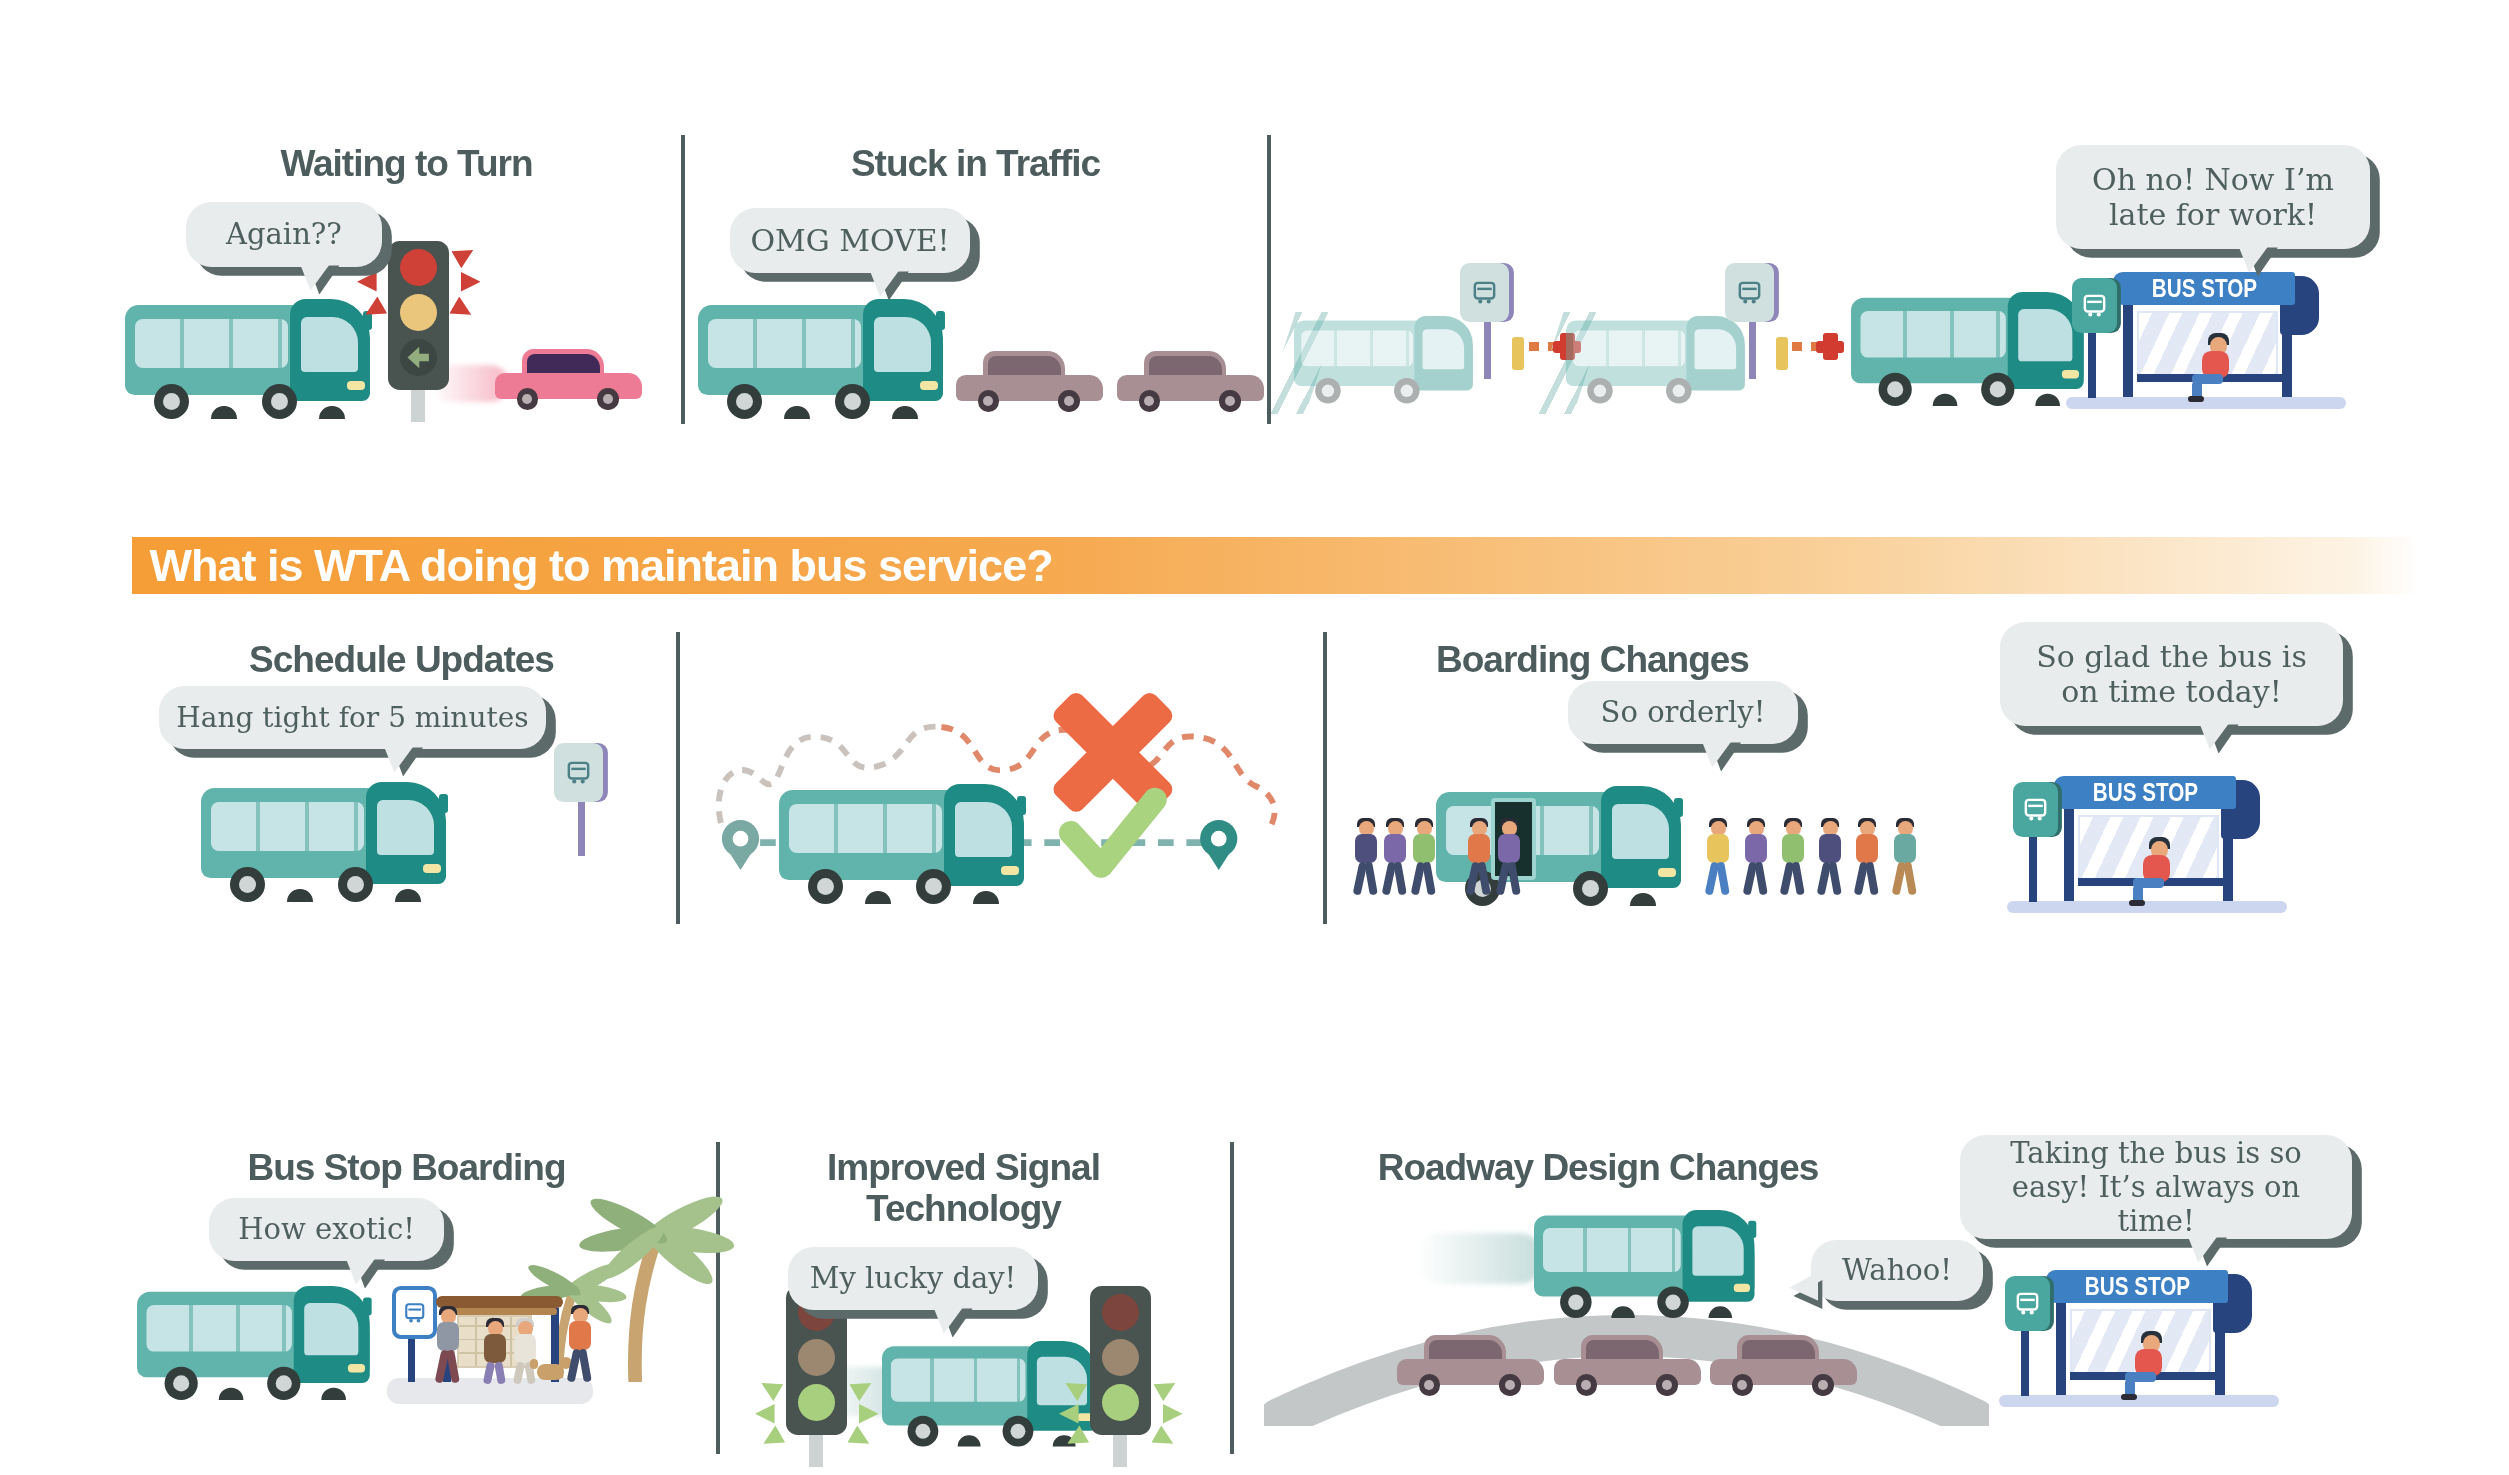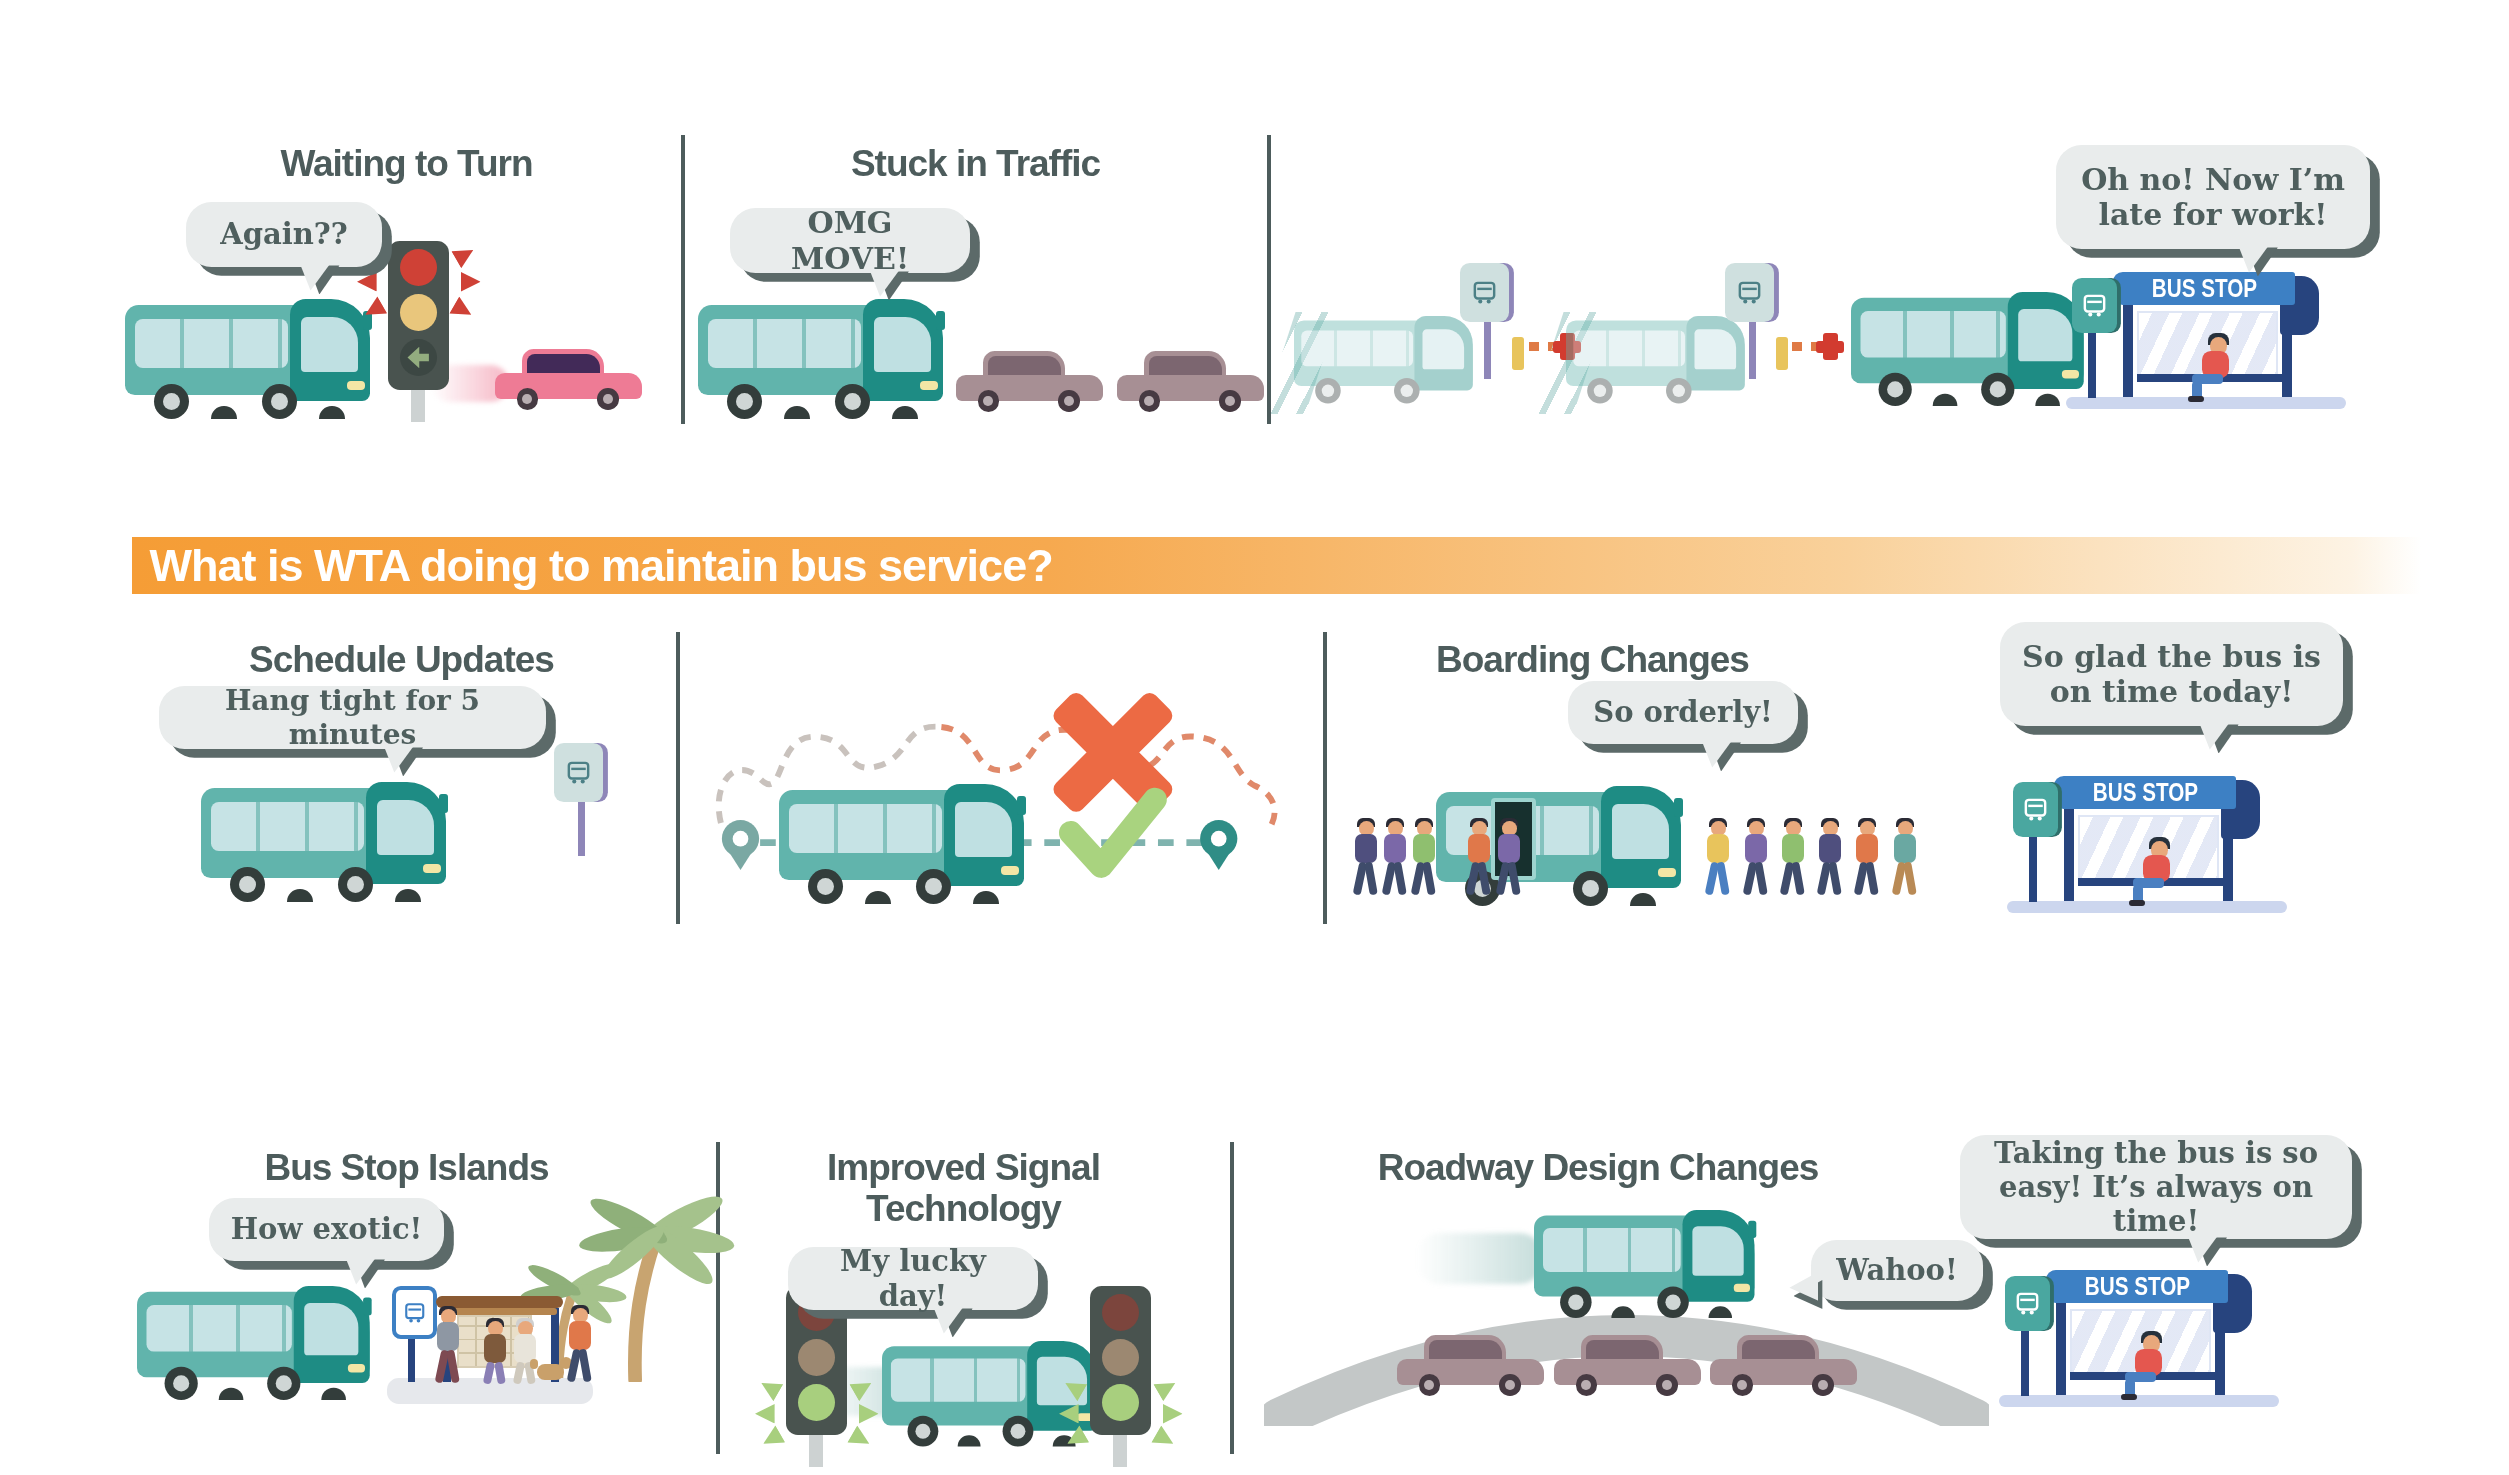--- a/index.html
+++ b/index.html
@@ -12,21 +12,21 @@
   .band.red{background:linear-gradient(90deg,#d23a2e 0%,#d8473b 35%,#e8948a 70%,#fdf4f2 97%,#fff 100%)}
   .band.orange{background:linear-gradient(90deg,#f59d36 0%,#f6a94f 40%,#f9d19b 75%,#fdf3e4 97%,#fff 100%)}
   .band.green{background:linear-gradient(90deg,#3fa446 0%,#52ac55 40%,#a8d2a6 80%,#eef7ee 97%,#fff 100%)}
   
   .ptitle{position:absolute;font-size:37px;font-weight:bold;color:#4d5c5c;text-align:center;
           letter-spacing:-1px;line-height:1.12}
   .vline{position:absolute;width:3.9px;background:#4d5c5c}
   
   .bubble{position:absolute;background:#e9ecec;color:#4f5f5e;border-radius:25.5px;
           box-shadow:9.8px 8.8px 0 #5c6a69;display:flex;align-items:center;justify-content:center;
-          text-align:center;font-family:"DejaVu Serif",serif;font-weight:bold;font-size:29px;
+          text-align:center;font-family:"DejaVu Serif",serif;font-weight:normal;font-size:29px;
           line-height:1.18;padding:7.8px 15.7px;box-sizing:border-box;z-index:6}
   .bubble::before{content:"";position:absolute;bottom:-27.4px;left:58%;width:31px;height:29px;
           background:#5c6a69;clip-path:polygon(0 0,100% 0,35% 100%);transform:translateX(8.8px)}
   .bubble::after{content:"";position:absolute;bottom:-23.5px;left:58%;width:31px;height:27.4px;
           background:#e9ecec;clip-path:polygon(0 0,100% 0,35% 100%)}
   .bubble.tleft::before{left:-23.5px;bottom:auto;top:56%;width:29px;height:29px;
           clip-path:polygon(100% 0,0 55%,100% 100%);transform:translate(5.9px,5.9px)}
   .bubble.tleft::after{left:-21.6px;bottom:auto;top:52%;width:29px;height:29px;
           clip-path:polygon(100% 0,0 55%,100% 100%)}
   
@@ -502,21 +502,21 @@
         <div class="hair"></div>
           <div class="head"></div>
         <div class="torso"></div>
           <div class="lap"></div>
         <div class="shin"></div>
           <div class="shoe"></div>
       </div>
     </div>
   </div>
 
-  <div class="ptitle" style="left:147px;top:1147px;width:519px">Bus Stop Islands</div>
+  <div class="ptitle" style="left:147px;top:1147px;width:519px">Bus Stop Boarding</div>
   <div class="ptitle" style="left:753px;top:1147px;width:421px">Improved Signal Technology</div>
   <div class="ptitle" style="left:1304px;top:1147px;width:588px">Roadway Design Changes</div>
   <div class="vline" style="left:716px;top:1142px;height:312px"></div>
   <div class="vline" style="left:1230px;top:1142px;height:312px"></div>
 
   <div>
     <div class="bubble" style="left:209px;top:1198px;width:235px;height:63px">How exotic!</div>
     <div class="bus s95" style="left:137px;top:1286px">
       <div class="bd"></div>
         <div class="wn"></div>

